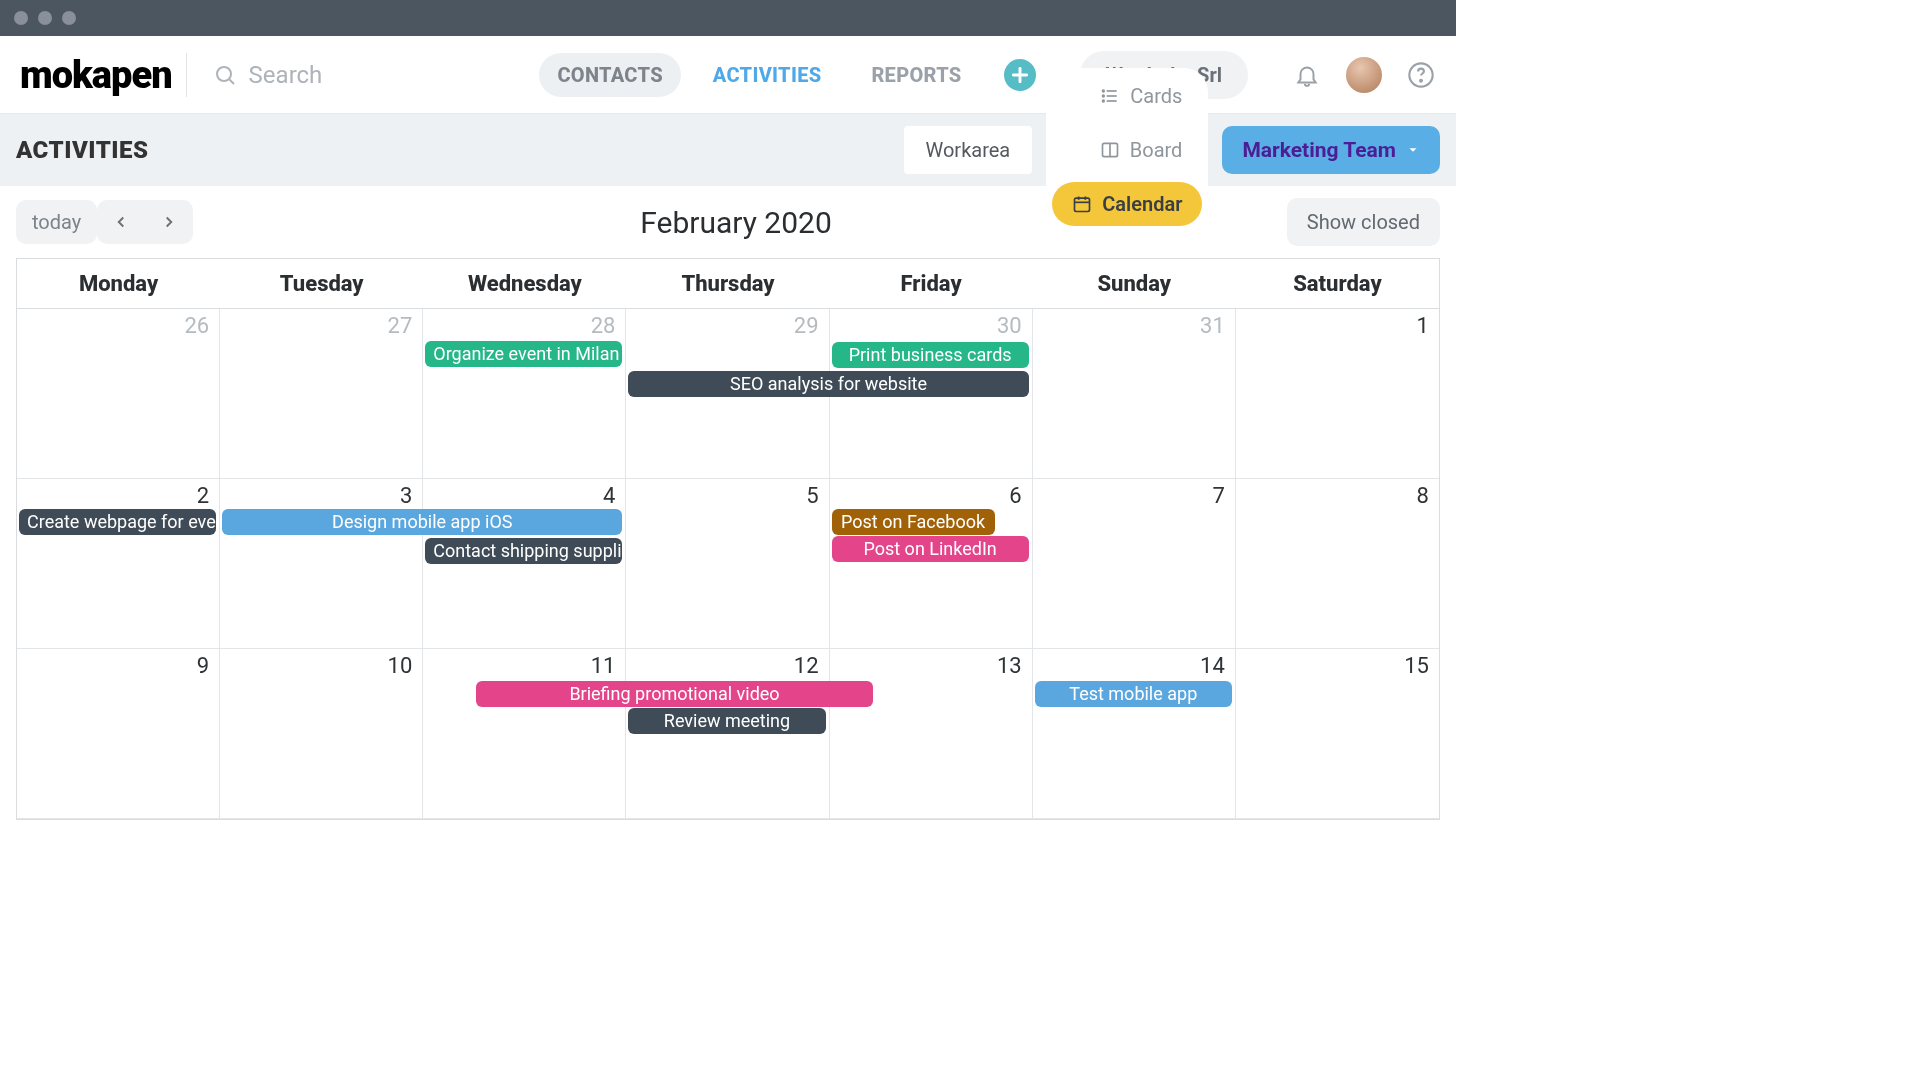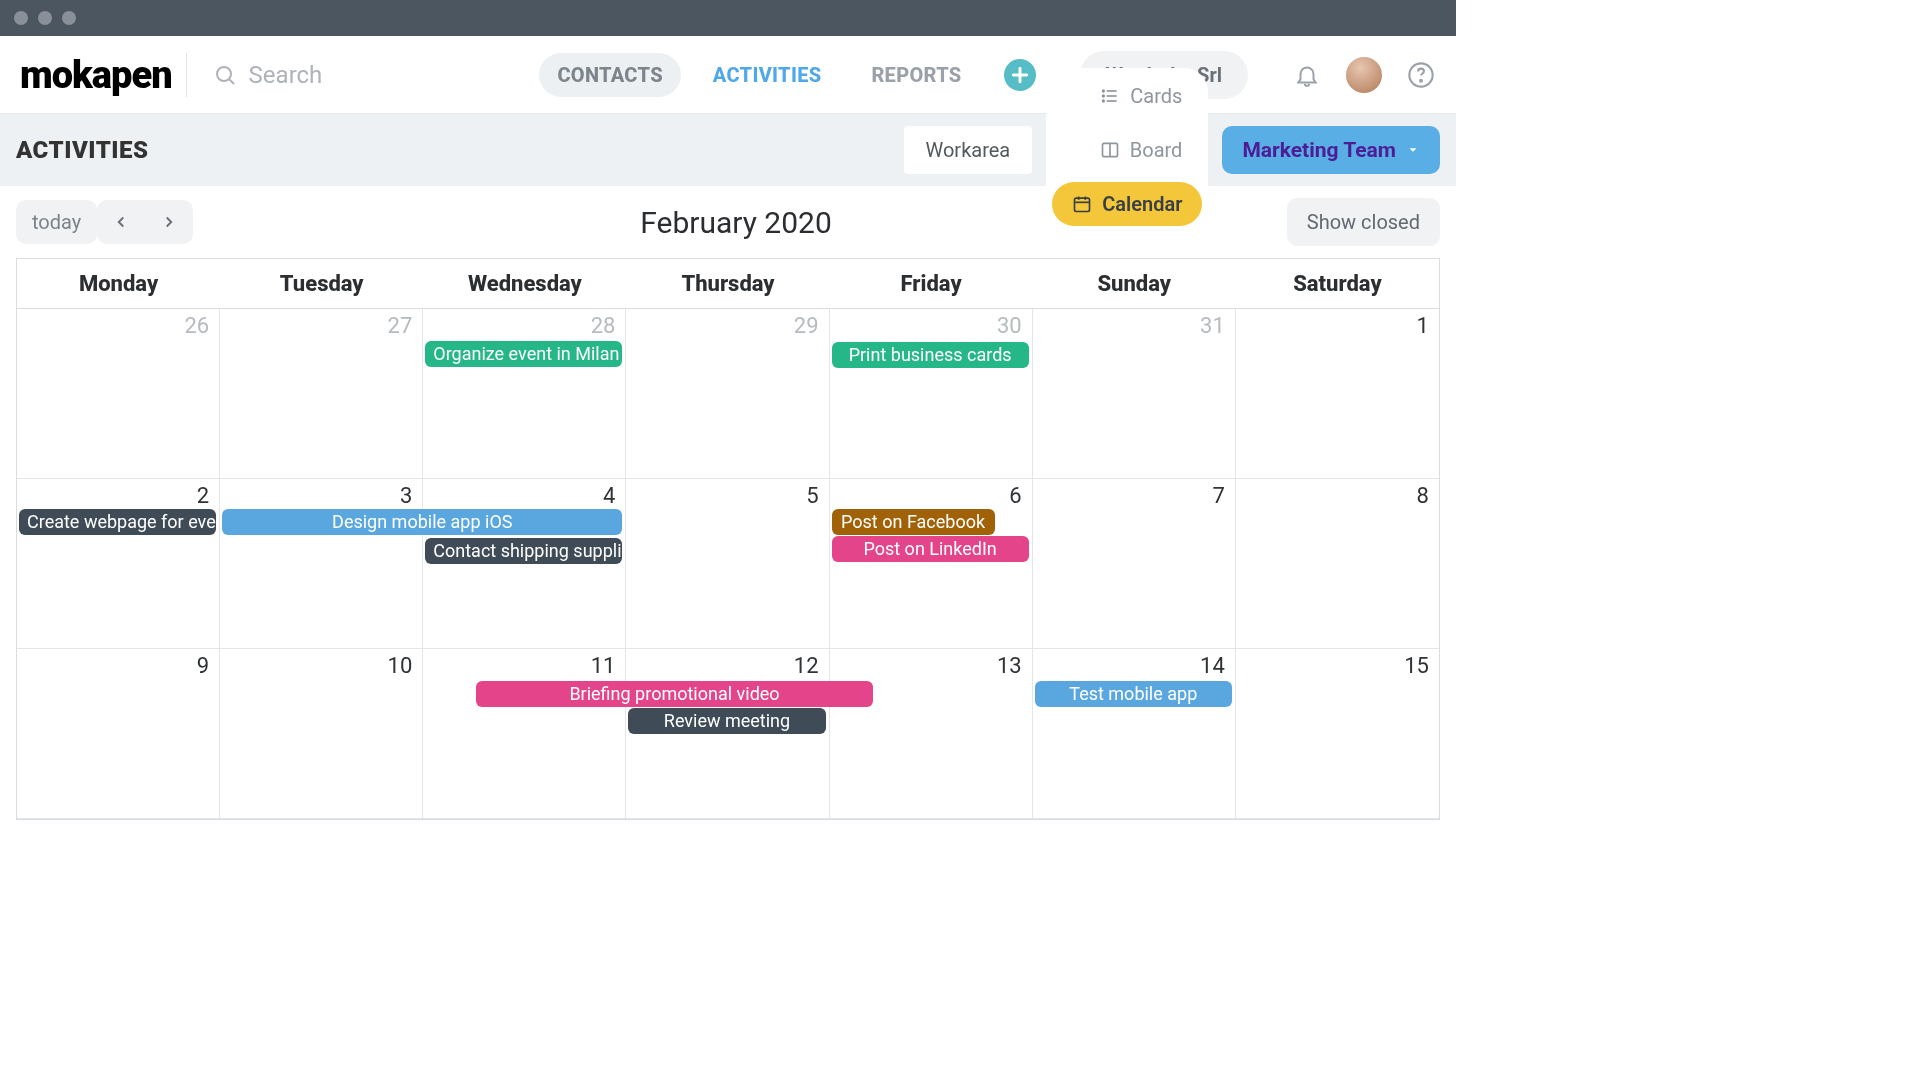--- a/index.html
+++ b/index.html
@@ -231,20 +231,21 @@
         </div>
         <div class="cell">
           <div class="daynum">14</div>
         </div>
         <div class="cell">
           <div class="daynum">15</div>
         </div>
       </div>
       <div class="ev" style="background: rgb(37, 183, 135); left: 408.286px; width: 197.143px; top: 32px;">Organize event in Milan</div>
       <div class="ev" style="background: rgb(37, 183, 135); left: 814.571px; width: 197.143px; top: 33px;">Print business cards</div>
+      <div class="ev" style="background: rgb(63, 75, 86); left: 611.429px; width: 400.286px; top: 62px;">SEO analysis for website</div>
       <div class="ev" style="background: rgb(63, 75, 86); left: 2px; width: 197.143px; top: 200px;">Create webpage for event</div>
       <div class="ev" style="background: rgb(90, 167, 224); left: 205.143px; width: 400.286px; top: 200px;">Design mobile app iOS</div>
       <div class="ev" style="background: rgb(63, 75, 86); left: 408.286px; width: 197.143px; top: 229px;">Contact shipping supplier</div>
       <div class="ev" style="background: #a16207; left: 814.571px; width: 163px; top: 200px;">Post on Facebook</div>
       <div class="ev" style="background: rgb(228, 68, 138); left: 814.571px; width: 197.143px; top: 227px;">Post on LinkedIn</div>
       <div class="ev" style="background: rgb(228, 68, 138); left: 411px; width: 397px; top: 372px; margin-left: 48px;">Briefing promotional video</div>
       <div class="ev" style="background: rgb(63, 75, 86); left: 611.429px; width: 197.143px; top: 399px;">Review meeting</div>
       <div class="ev" style="background: rgb(90, 167, 224); left: 1017.71px; width: 197.143px; top: 372px;">Test mobile app</div>
     </div>
 </div>

